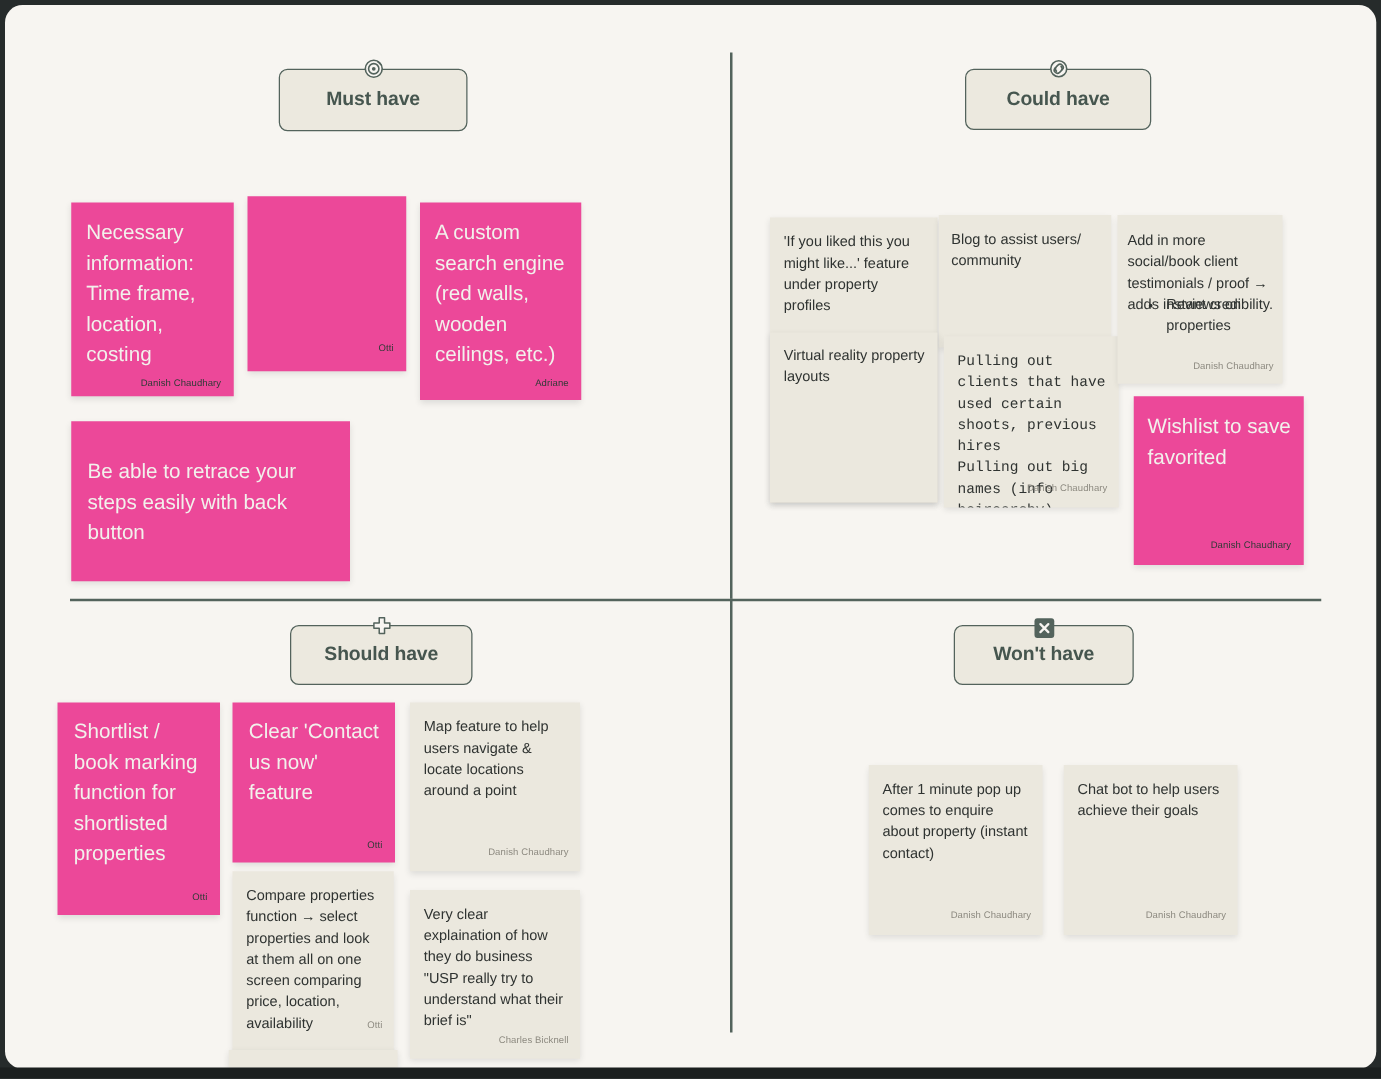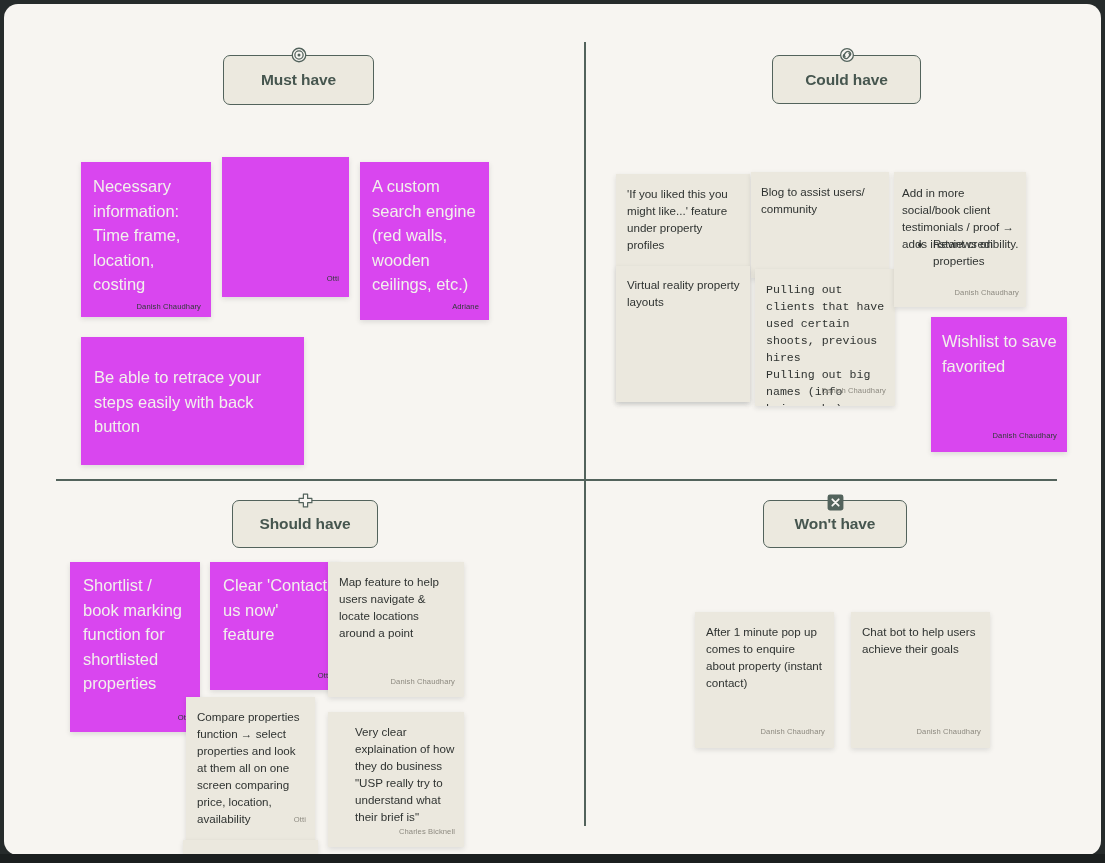--- a/index.html
+++ b/index.html
@@ -53,22 +53,21 @@
   }
   .card .body{
     position:absolute;
     left:0;right:0;top:0;
   }
   .card .author{
     position:absolute;
     left:0;right:0;text-align:right;
   }
   .card.dark{
-    background:#d946ef;
-    margin-left:24px;
+    background:#ec4899;
   }
   .card.dark .body{color:#f2f1ec;}
   .card.dark .author{color:#2f3a36;}
   .card.light{
     background:#ebe8de;
   }
   .card.light .body{color:#2f3331;}
   .card.light .author{color:#8d8a80;}
   
   .t-lg .body{font-size:16.5px;line-height:24.5px;}
@@ -198,21 +197,21 @@
     <div class="body" style="left:11px;right:9px;top:11px;">Compare properties function → select properties and look at them all on one screen comparing price, location, availability</div>
     <div class="author" style="left:11px;right:9px;top:118px;">Otti</div>
   </div>
 
   <div class="card light t-sm" style="left:324px;top:558px;width:136px;height:135px;">
     <div class="body" style="left:11px;right:9px;top:11px;">Map feature to help users navigate &amp; locate locations around a point</div>
     <div class="author" style="left:11px;right:9px;top:115px;">Danish Chaudhary</div>
   </div>
 
   <div class="card light t-sm" style="left:324px;top:708px;width:136px;height:135px;">
-    <div class="body" style="left:11px;right:9px;top:11px;margin-left:16px;">Very clear explaination of how they do business "USP really try to understand what their brief is"</div>
+    <div class="body" style="left:11px;right:9px;top:11px;">Very clear explaination of how they do business "USP really try to understand what their brief is"</div>
     <div class="author" style="left:11px;right:9px;top:115px;">Charles Bicknell</div>
   </div>
 
   <div class="chip" style="left:759px;top:496px;width:142px;height:46px;">
     <span class="chip-icon" style="top:-11px;">
       <svg width="19" height="19" viewBox="0 0 24 24">
         <rect x="2" y="2" width="20" height="20" rx="3" fill="#53635c"></rect>
         <path d="M8 8 L16 16 M16 8 L8 16" stroke="#f7f5f1" stroke-width="2.3" stroke-linecap="round"></path>
       </svg>
     </span>

